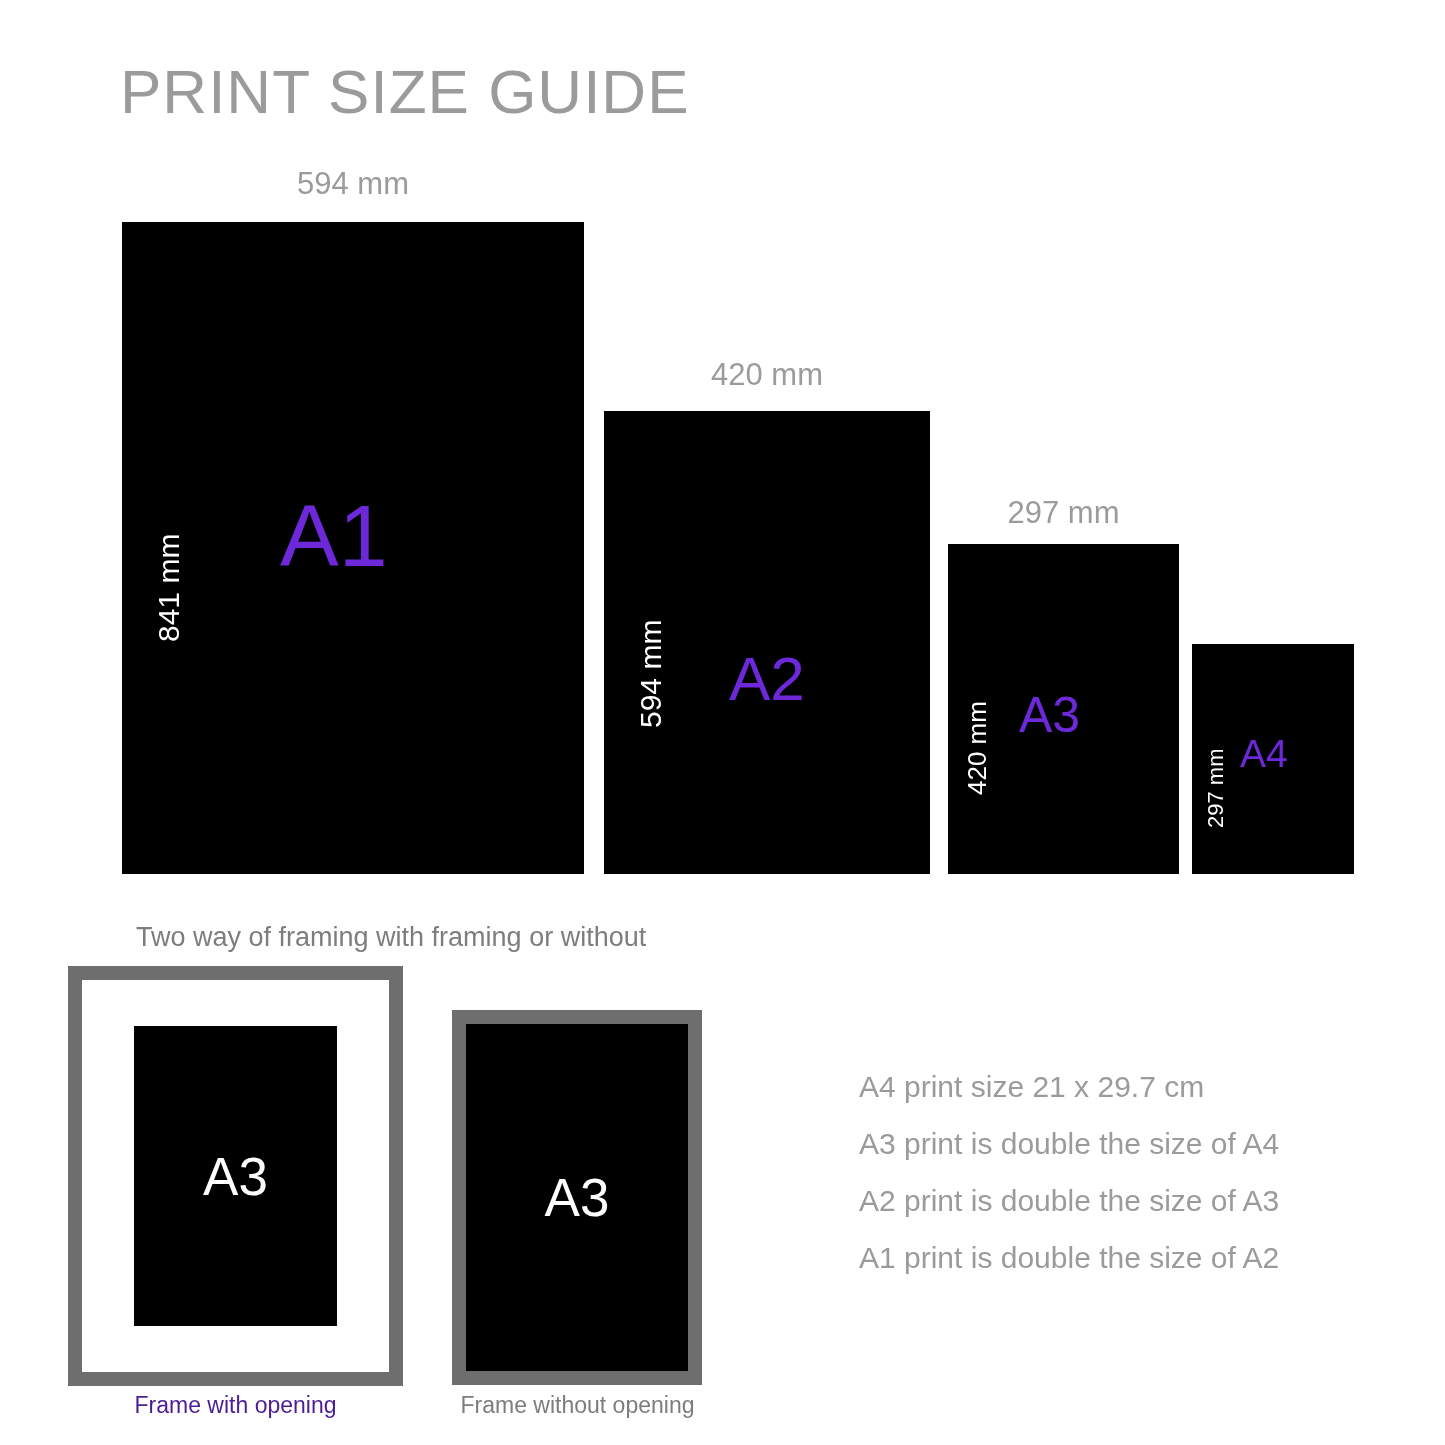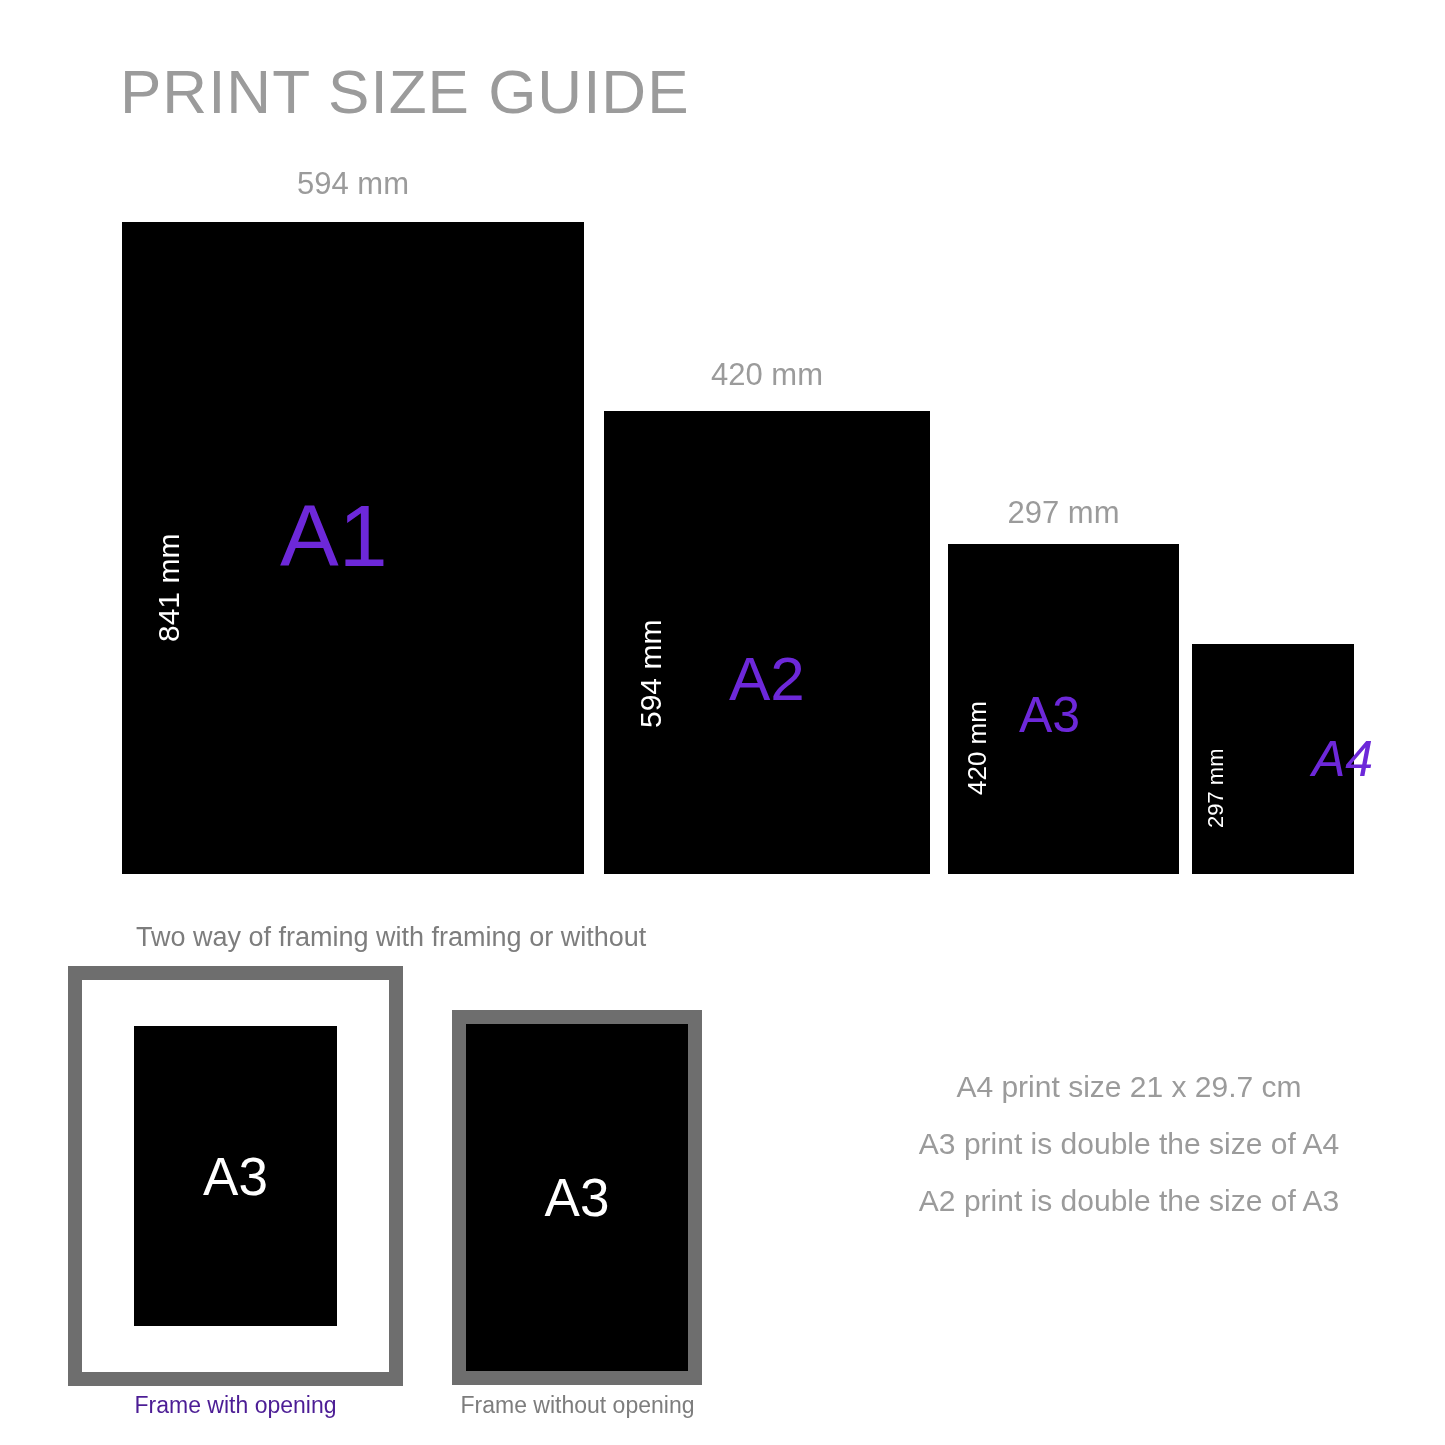--- a/index.html
+++ b/index.html
@@ -77,21 +77,21 @@
 
   
   #a3-paper { left: 948px; top: 544px; width: 231px; height: 330px; }
   #a3-width { left: 948px; top: 495px; width: 231px; }
   #a3-label { left: 1019px; top: 690px; font-size: 50px; }
   #a3-height { left: 962px; top: 795px; font-size: 26px; }
 
   
   #a4-paper { left: 1192px; top: 644px; width: 162px; height: 230px; }
   #a4-width { left: 1192px; top: 606px; width: 162px; margin-top: 44px; }
-  #a4-label { left: 1312px; top: 734px; font-size: 50px; font-style: italic; }
+  #a4-label { left: 1240px; top: 734px; font-size: 39px; }
   #a4-height { left: 1203px; top: 828px; font-size: 22px; }
 
   
   .frame-caption-top {
     position: absolute;
     left: 136px;
     top: 922px;
     font-size: 27px;
     color: #7d7d7d;
     white-space: nowrap;
@@ -170,21 +170,20 @@
     font-size: 23px;
     color: #7d7d7d;
   }
 
   
   .notes {
     position: absolute;
     left: 859px;
     top: 1072px;
     width: 540px;
-    text-align: center;
   }
   .note-line {
     font-size: 30px;
     color: #9b9b9b;
     line-height: 1;
     margin-bottom: 27px;
     white-space: nowrap;
   }
 </style>
 </head>
@@ -225,15 +224,16 @@
 
   <div id="frame-noopen">
     <div id="frame-noopen-print">A3</div>
   </div>
   <div id="frame-noopen-caption">Frame without opening</div>
 
   <div class="notes">
     <div class="note-line">A4 print size 21 x 29.7 cm</div>
     <div class="note-line">A3 print is double the size of A4</div>
     <div class="note-line">A2 print is double the size of A3</div>
+    <div class="note-line">A1 print is double the size of A2</div>
   </div>
 
 </div>
 
 </body></html>

